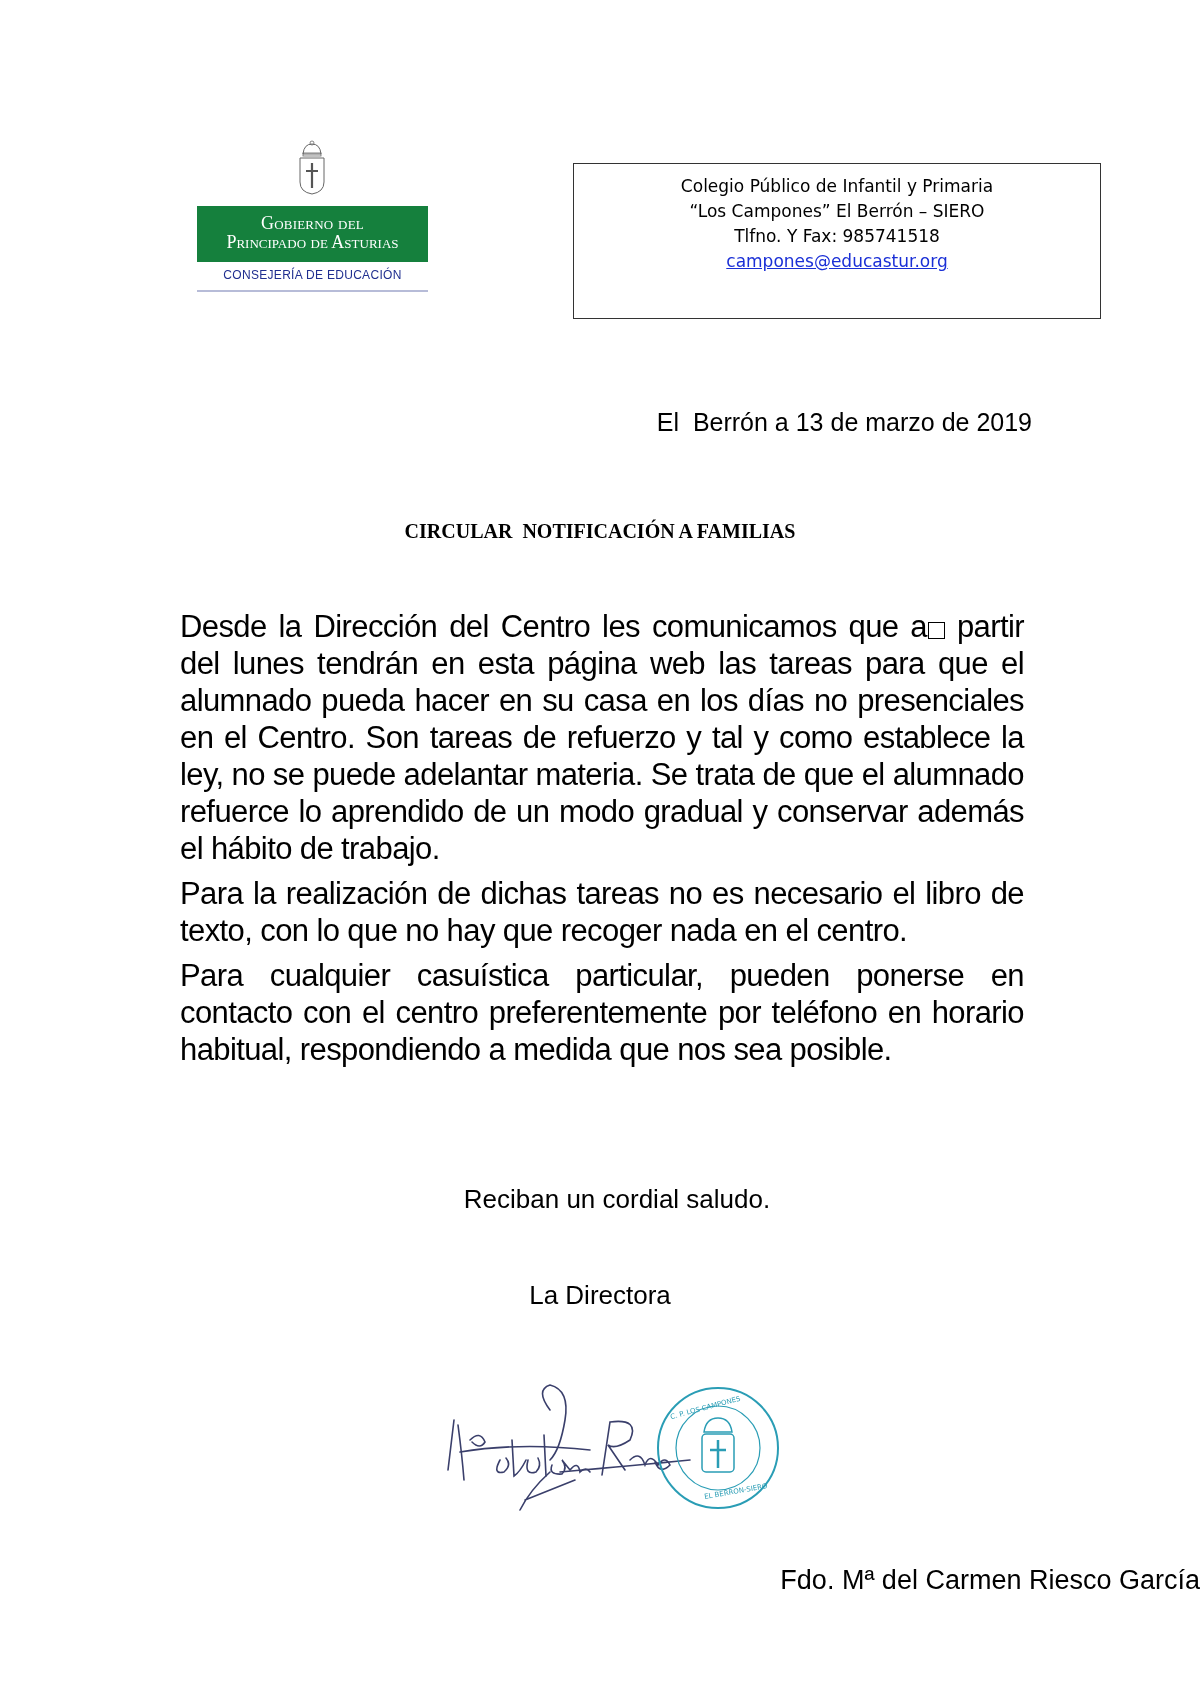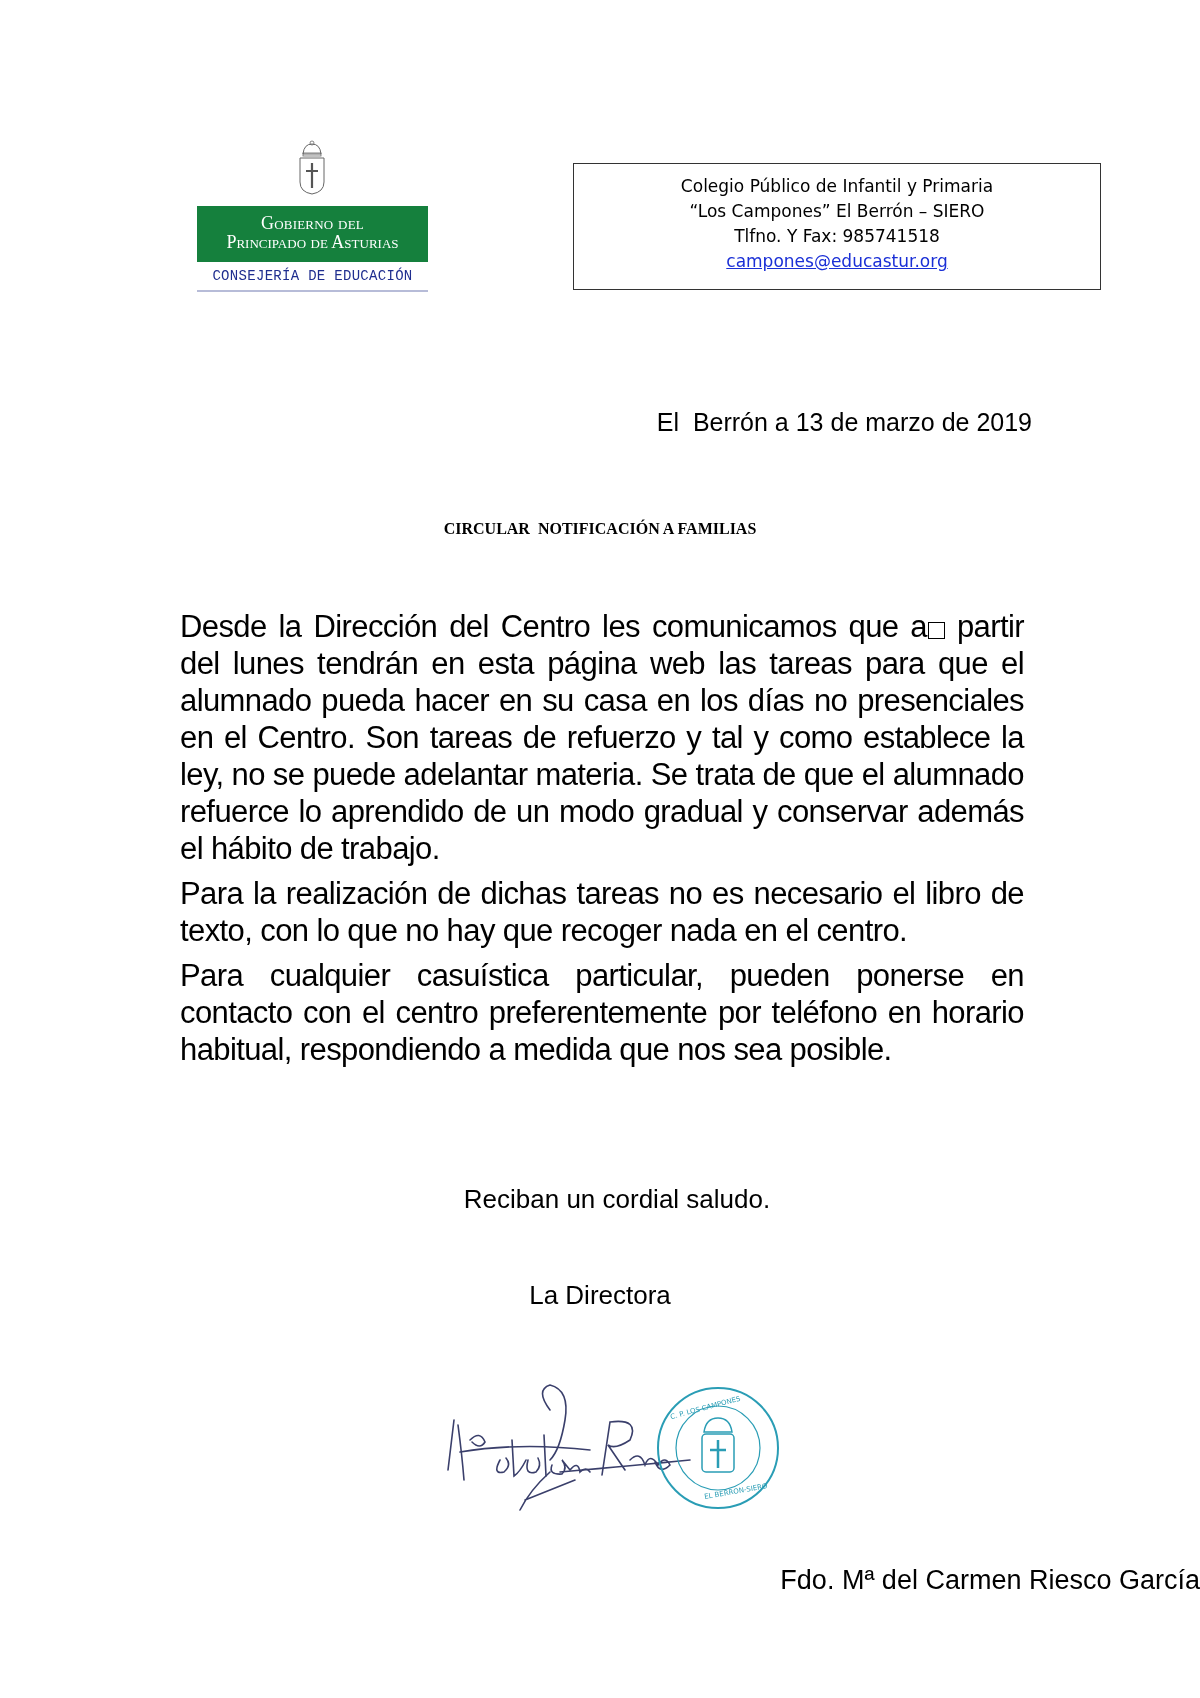--- a/index.html
+++ b/index.html
@@ -5,30 +5,30 @@
   html, body { margin: 0; padding: 0; background: #ffffff; }
   body { width: 1200px; height: 1698px; position: relative; overflow: hidden; font-family: "Liberation Sans", sans-serif; color: #000; }
   .abs { position: absolute; }
 
   
   #logo { left: 197px; top: 140px; width: 232px; height: 150px; }
   #crest { left: 99px; top: 0; width: 32px; height: 56px; }
   #gov-box { left: 0; top: 66px; width: 231px; height: 56px; background: #15803d; color: #fff; font-family: "Liberation Serif", serif; text-align: center; }
   #gov-line1 { position: absolute; left: 0; right: 0; top: 7px; font-size: 18px; font-variant: small-caps; letter-spacing: 0.2px; line-height: 20px; }
   #gov-line2 { position: absolute; left: 0; right: 0; top: 26px; font-size: 18px; font-variant: small-caps; line-height: 20px; }
-  #consejeria { left: 0; top: 128px; width: 231px; text-align: center; font-family: Liberation Mono, monospace; font-size: 14px; color: #1f2e8f; letter-spacing: 0.3px; }
+  #consejeria { left: 0; top: 128px; width: 231px; text-align: center; font-family: Liberation Sans, sans-serif; font-size: 12px; color: #1f2e8f; letter-spacing: 0.3px; }
   #logo-rule { left: 0; top: 150px; width: 231px; height: 2px; background: #b7bcd8; }
 
   
-  #contact-box { left: 573px; top: 163px; width: 528px; height: 127px; border: 1.5px solid #333; box-sizing: border-box; text-align: center; font-family: "DejaVu Sans", sans-serif; font-size: 17px; line-height: 25px; padding-top: 10px; }
+  #contact-box { left: 573px; top: 163px; width: 528px; height: 156px; border: 1.5px solid #333; box-sizing: border-box; text-align: center; font-family: "DejaVu Sans", sans-serif; font-size: 17px; line-height: 25px; padding-top: 10px; }
   #contact-email { color: #1a2fd6; text-decoration: underline; }
 
   #date-line { left: 620px; top: 408px; width: 412px; text-align: right; font-size: 25px; white-space: pre; }
 
-  #circular-title { left: 0; width: 1200px; top: 520px; text-align: center; font-family: "Liberation Serif", serif; font-weight: bold; font-size: 16px; white-space: pre; }
+  #circular-title { left: 0; width: 1200px; top: 520px; text-align: center; font-family: "Liberation Serif", serif; font-weight: bold; font-size: 20px; white-space: pre; }
 
   #body-text { left: 172px; top: 600px; width: 860px; font-family: "Liberation Sans", sans-serif; font-size: 31px; line-height: 37px; text-align: justify; letter-spacing: -0.6px; }
   #body-text p { margin: 8px; }
   .box-glyph { display: inline-block; width: 15px; height: 15px; border: 1.5px solid #000; vertical-align: -2px; margin-left: 1px; }
 
   #closing { left: 0; width: 1200px; top: 1184px; text-align: center; font-size: 26px; padding-left: 0; }
   #closing span { position: relative; left: 3px; margin-left: 28px; }
   #role { left: 0; width: 1200px; top: 1280px; text-align: center; font-size: 26px; }
 
   #signature { left: 440px; top: 1380px; width: 340px; height: 150px; }

